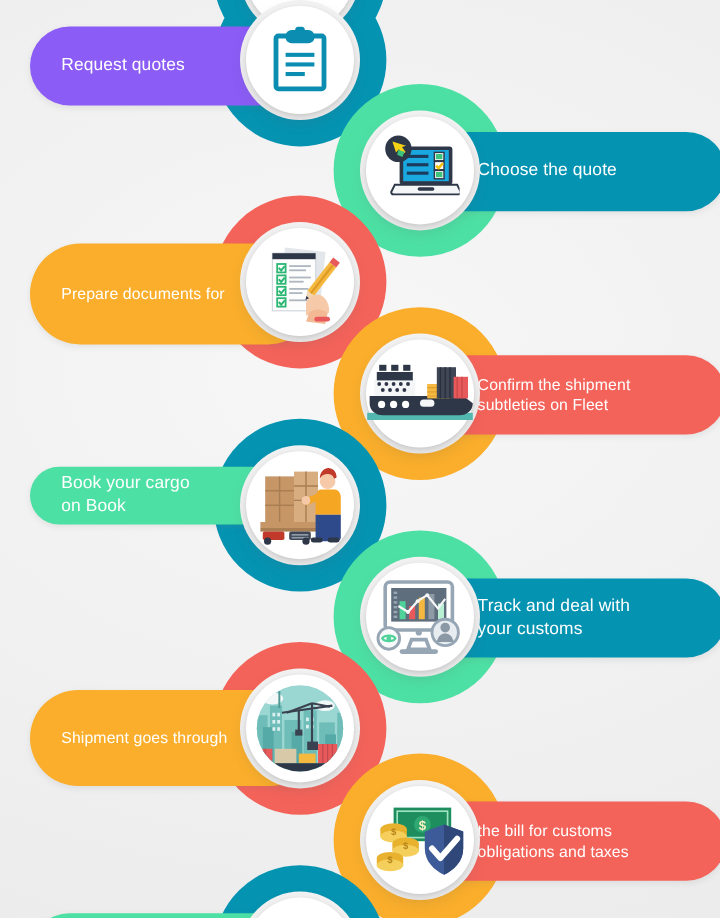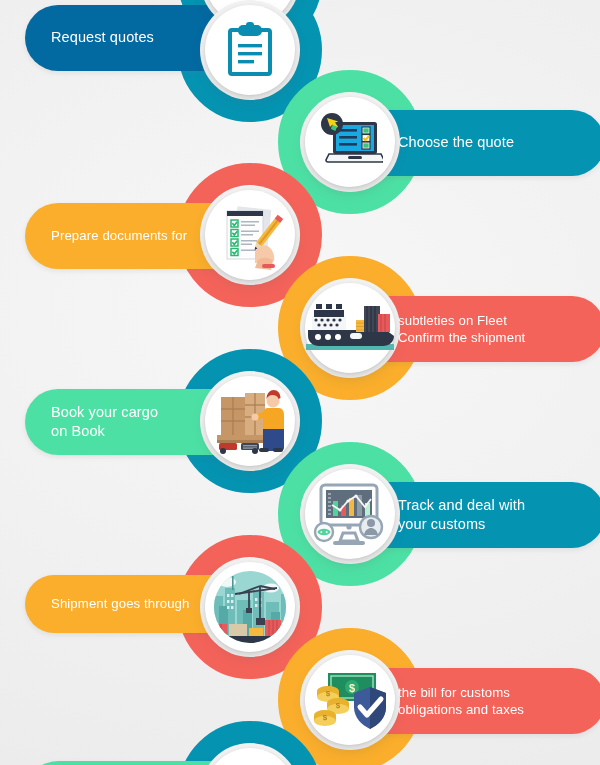--- a/index.html
+++ b/index.html
@@ -64,60 +64,60 @@
   <div class="ring-full" style="left:178px; top:349px; width:144px; height:144px; border-width:24px; border-color:#0593B2;"></div>
 
   <div class="ring-full" style="left:278px; top:442px; width:144px; height:144px; border-width:24px; border-color:#4DE0A4;"></div>
 
   <div class="ring-full" style="left:178px; top:535px; width:144px; height:144px; border-width:24px; border-color:#F4635A;"></div>
 
   <div class="ring-full" style="left:278px; top:628px; width:144px; height:144px; border-width:24px; border-color:#FAAE2B;"></div>
 
   <div class="ring-full" style="left:178px; top:721px; width:144px; height:144px; border-width:24px; border-color:#0593B2;"></div>
 
-  <div class="pill left" style="left:25px; top:5px; width:240px; height:66px; background:#0369a1;">
+  <div class="pill left" style="left:25px; top:22px; width:240px; height:66px; background:#8b5cf6;">
     <div>
         <span>Request quotes</span>
       </div>
   </div>
 
   <div class="pill right" style="left:340px; top:110px; width:265px; height:66px; background:#0593B2;">
     <div>
         <span>Choose the quote</span>
       </div>
   </div>
 
-  <div class="pill left small" style="left:25px; top:203px; width:240px; height:66px; background:#FAAE2B;">
+  <div class="pill left small" style="left:25px; top:203px; width:240px; height:84px; background:#FAAE2B;">
     <div>
       <span>Prepare documents for</span>
     </div>
   </div>
 
   <div class="pill right small" style="left:340px; top:296px; width:265px; height:66px; background:#F4635A;">
     <div>
+      <span>Confirm the shipment</span>
       <span>subtleties on Fleet</span>
-      <span>Confirm the shipment</span>
-    </div>
-  </div>
-
-  <div class="pill left" style="left:25px; top:389px; width:240px; height:66px; background:#4DE0A4;">
+    </div>
+  </div>
+
+  <div class="pill left" style="left:25px; top:389px; width:240px; height:48px; background:#4DE0A4;">
     <div>
       <span>Book your cargo</span>
       <span>on Book</span>
     </div>
   </div>
 
   <div class="pill right" style="left:340px; top:482px; width:265px; height:66px; background:#0593B2;">
     <div>
       <span>Track and deal with</span>
       <span>your customs</span>
     </div>
   </div>
 
-  <div class="pill left small" style="left:25px; top:575px; width:240px; height:58px; background:#FAAE2B;">
+  <div class="pill left small" style="left:25px; top:575px; width:240px; height:80px; background:#FAAE2B;">
     <div>
       <span>Shipment goes through</span>
     </div>
   </div>
 
   <div class="pill right small" style="left:340px; top:668px; width:265px; height:66px; background:#F4635A;">
     <div>
       <span>the bill for customs</span>
       <span>obligations and taxes</span>
     </div>

